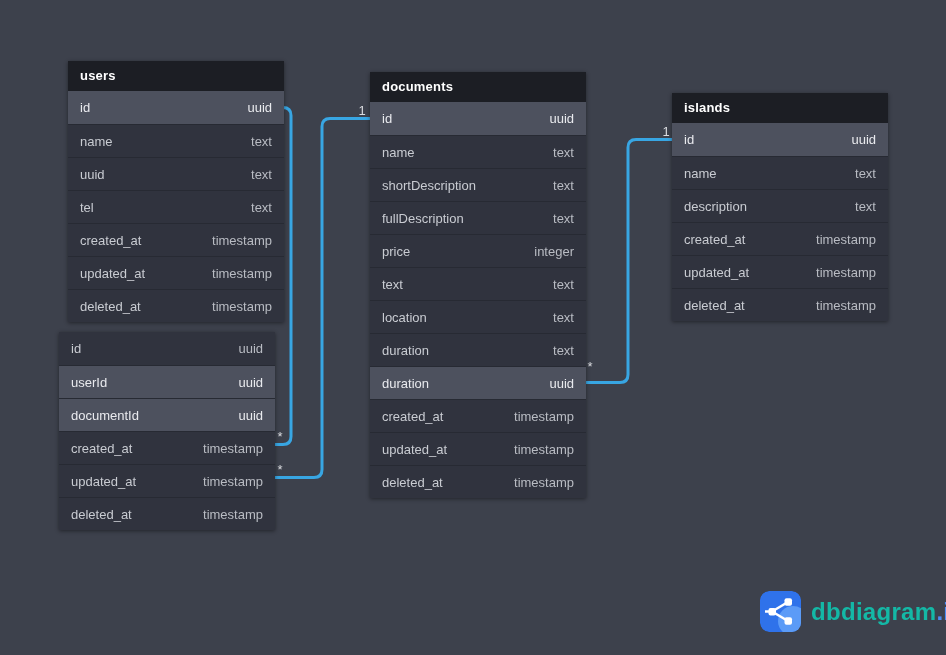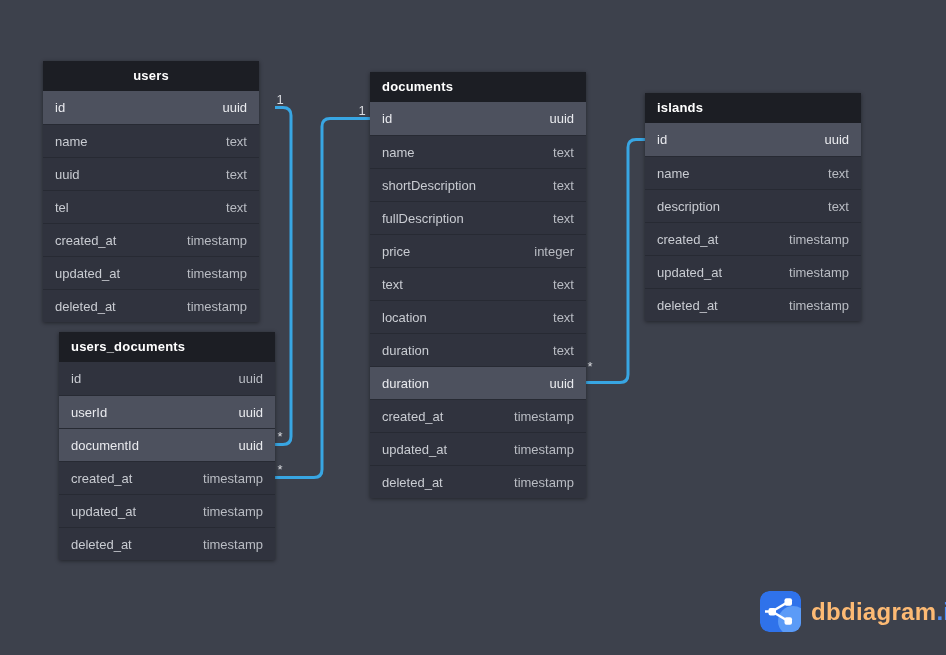--- a/index.html
+++ b/index.html
@@ -73,21 +73,21 @@
       <text x="280" y="441" fill="#d9dbdf" font-size="13" font-family="&quot;Liberation Sans&quot;, sans-serif" text-anchor="middle">*</text>
       <path d="M 275 477.5 L 314 477.5 Q 322 477.5 322 469.5 L 322 126.5 Q 322 118.5 330 118.5 L 370 118.5" fill="none" stroke="#38a6e3" stroke-width="3"></path>
       <text x="280" y="474" fill="#d9dbdf" font-size="13" font-family="&quot;Liberation Sans&quot;, sans-serif" text-anchor="middle">*</text>
       <text x="362" y="115" fill="#d9dbdf" font-size="13" font-family="&quot;Liberation Sans&quot;, sans-serif" text-anchor="middle">1</text>
       <path d="M 586 382.5 L 620 382.5 Q 628 382.5 628 374.5 L 628 147.5 Q 628 139.5 636 139.5 L 672 139.5" fill="none" stroke="#38a6e3" stroke-width="3"></path>
       <text x="590" y="371" fill="#d9dbdf" font-size="13" font-family="&quot;Liberation Sans&quot;, sans-serif" text-anchor="middle">*</text>
       <text x="666" y="136" fill="#d9dbdf" font-size="13" font-family="&quot;Liberation Sans&quot;, sans-serif" text-anchor="middle">1</text>
     </svg>
 
   <div id="tables-layer">
-      <div class="db-table" style="left: 43px; top: 61px; text-align: center;">
+      <div class="db-table" style="left: 68px; top: 61px;">
         <div class="tbl-header">users</div>
         <div class="tbl-row highlight">
           <span class="f-name">id</span>
           <span class="f-type">uuid</span>
         </div>
         <div class="tbl-row">
           <span class="f-name">name</span>
           <span class="f-type">text</span>
         </div>
         <div class="tbl-row">
@@ -105,21 +105,20 @@
         <div class="tbl-row">
           <span class="f-name">updated_at</span>
           <span class="f-type">timestamp</span>
         </div>
         <div class="tbl-row">
           <span class="f-name">deleted_at</span>
           <span class="f-type">timestamp</span>
         </div>
       </div>
       <div class="db-table" style="left: 59px; top: 332px;">
-        <div class="tbl-header">users_documents</div>
         <div class="tbl-row">
           <span class="f-name">id</span>
           <span class="f-type">uuid</span>
         </div>
         <div class="tbl-row highlight">
           <span class="f-name">userId</span>
           <span class="f-type">uuid</span>
         </div>
         <div class="tbl-row highlight">
           <span class="f-name">documentId</span>
@@ -182,21 +181,21 @@
         </div>
         <div class="tbl-row">
           <span class="f-name">updated_at</span>
           <span class="f-type">timestamp</span>
         </div>
         <div class="tbl-row">
           <span class="f-name">deleted_at</span>
           <span class="f-type">timestamp</span>
         </div>
       </div>
-      <div class="db-table" style="left: 645px; top: 93px;">
+      <div class="db-table" style="left: 672px; top: 93px;">
         <div class="tbl-header">islands</div>
         <div class="tbl-row highlight">
           <span class="f-name">id</span>
           <span class="f-type">uuid</span>
         </div>
         <div class="tbl-row">
           <span class="f-name">name</span>
           <span class="f-type">text</span>
         </div>
         <div class="tbl-row">
@@ -230,17 +229,17 @@
         <circle cx="33" cy="30" r="15" id="badge-accent" fill="#5b9bf7"></circle>
         <line x1="5" y1="20.5" x2="12" y2="20.5" stroke="#ffffff" stroke-width="2.6"></line>
         <line x1="12" y1="20.5" x2="28" y2="11" stroke="#ffffff" stroke-width="2.6"></line>
         <line x1="12" y1="20.5" x2="28" y2="30" stroke="#ffffff" stroke-width="2.6"></line>
         <rect x="8.5" y="17" width="7.5" height="7.5" rx="2" fill="#ffffff"></rect>
         <rect x="24.5" y="7.2" width="7.5" height="7.5" rx="2" fill="#ffffff"></rect>
         <rect x="24.5" y="26.2" width="7.5" height="7.5" rx="2" fill="#ffffff"></rect>
       </g>
     </svg>
     <span class="logo-text">
-      <span id="logo-text" style="color: #fdba74;">dbdiagram</span><span id="logo-suffix" style="color: rgb(76, 141, 245);">.io</span>
+      <span id="logo-text" style="color: #14b8a6;">dbdiagram</span><span id="logo-suffix" style="color: rgb(76, 141, 245);">.io</span>
     </span>
   </a>
 
 </div>
 
 </body></html>

